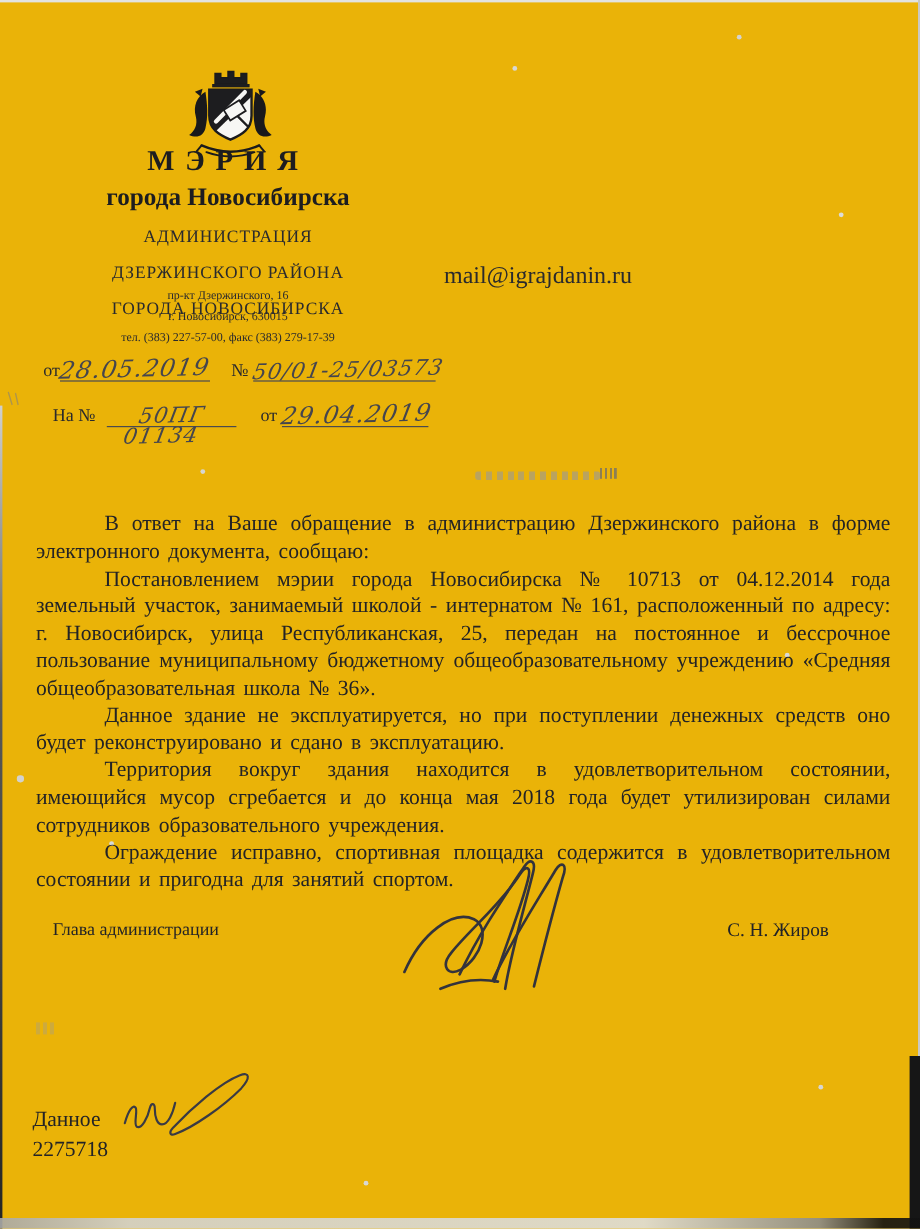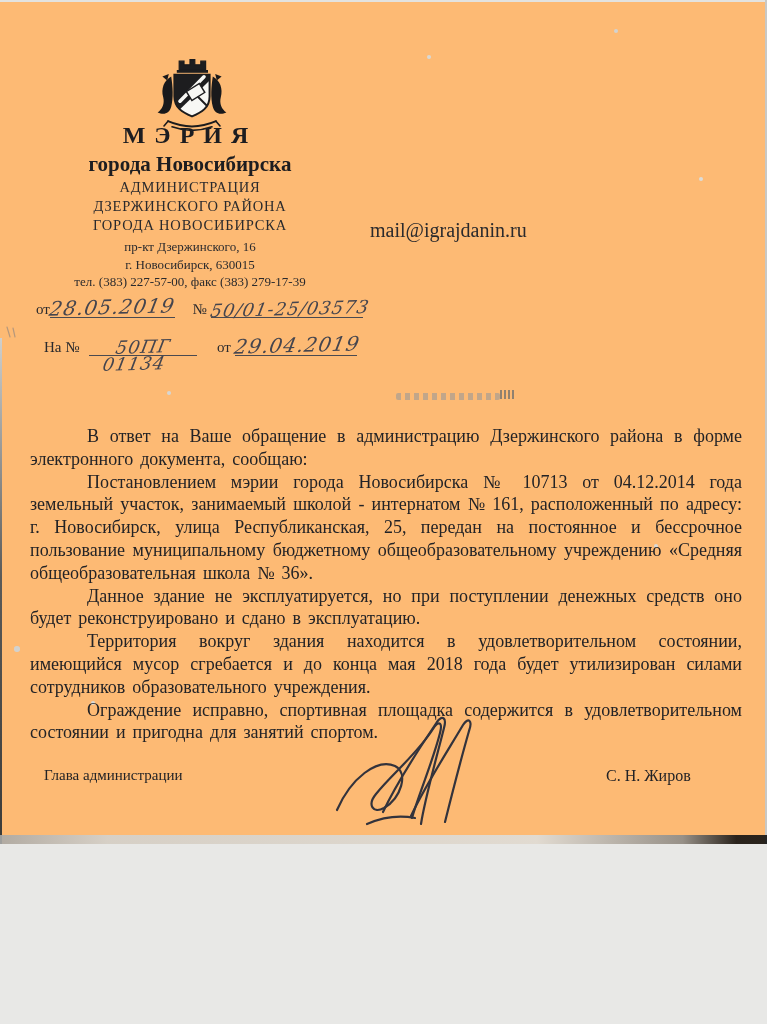--- a/index.html
+++ b/index.html
@@ -1,30 +1,30 @@
 <!DOCTYPE html>
 <html><head>
 <meta charset="utf-8">
 <style>
   html,body { margin:0; padding:0; background:#e8e8e6; }
   .page {
-    position:relative; width:767px; height:844px; margin:0 auto;
-    background:#fdba74;
+    position:relative; width:767px; height:1024px; margin:0 auto;
+    background:#eab308;
     font-family:"Liberation Serif","DejaVu Serif",serif;
     color:#232326; overflow:hidden;
   }
   
   .emblem { position:absolute; left:152px; top:56px; width:80px; height:108px; }
   .org-block { position:absolute; left:25px; top:122px; width:330px; text-align:center; }
   .org-line1 { font-size:24px; font-weight:bold; letter-spacing:9px; color:#1d1d20; }
   .org-line2 { font-size:21px; font-weight:bold; margin-top:3px; color:#1d1d20; }
-  .dept { font-size:14.5px; line-height:17px; letter-spacing:.8px; margin-top:2px; color:#2a2a2d; }
+  .dept { font-size:14.5px; line-height:17px; letter-spacing:.8px; margin-top:13px; color:#2a2a2d; }
   .dept-first { }
   .addr-block { position:absolute; left:25px; top:238px; width:330px; text-align:center;
-                font-size:13px; line-height:17.5px; color:#2a2a2d; }
+                font-size:10px; line-height:17.5px; color:#2a2a2d; }
   .email { position:absolute; left:370px; top:219px; font-size:20px; color:#2a2a2d; }
 
   
   .ref1 { position:absolute; left:36px; top:293px; font-size:15px; color:#2a2a2d; }
   .ref2 { position:absolute; left:44px; top:331px; font-size:15px; color:#2a2a2d; }
   .uline { display:inline-block; border-bottom:1.5px solid #4a4a50; text-align:center;
            vertical-align:bottom; position:relative; }
   .hw { font-family:"DejaVu Serif",serif; font-style:italic; color:#45454e;
         font-size:20px; letter-spacing:1px; display:inline-block;
         transform:skewX(-12deg) rotate(-1.5deg); position:relative; top:2px; white-space:nowrap; }

